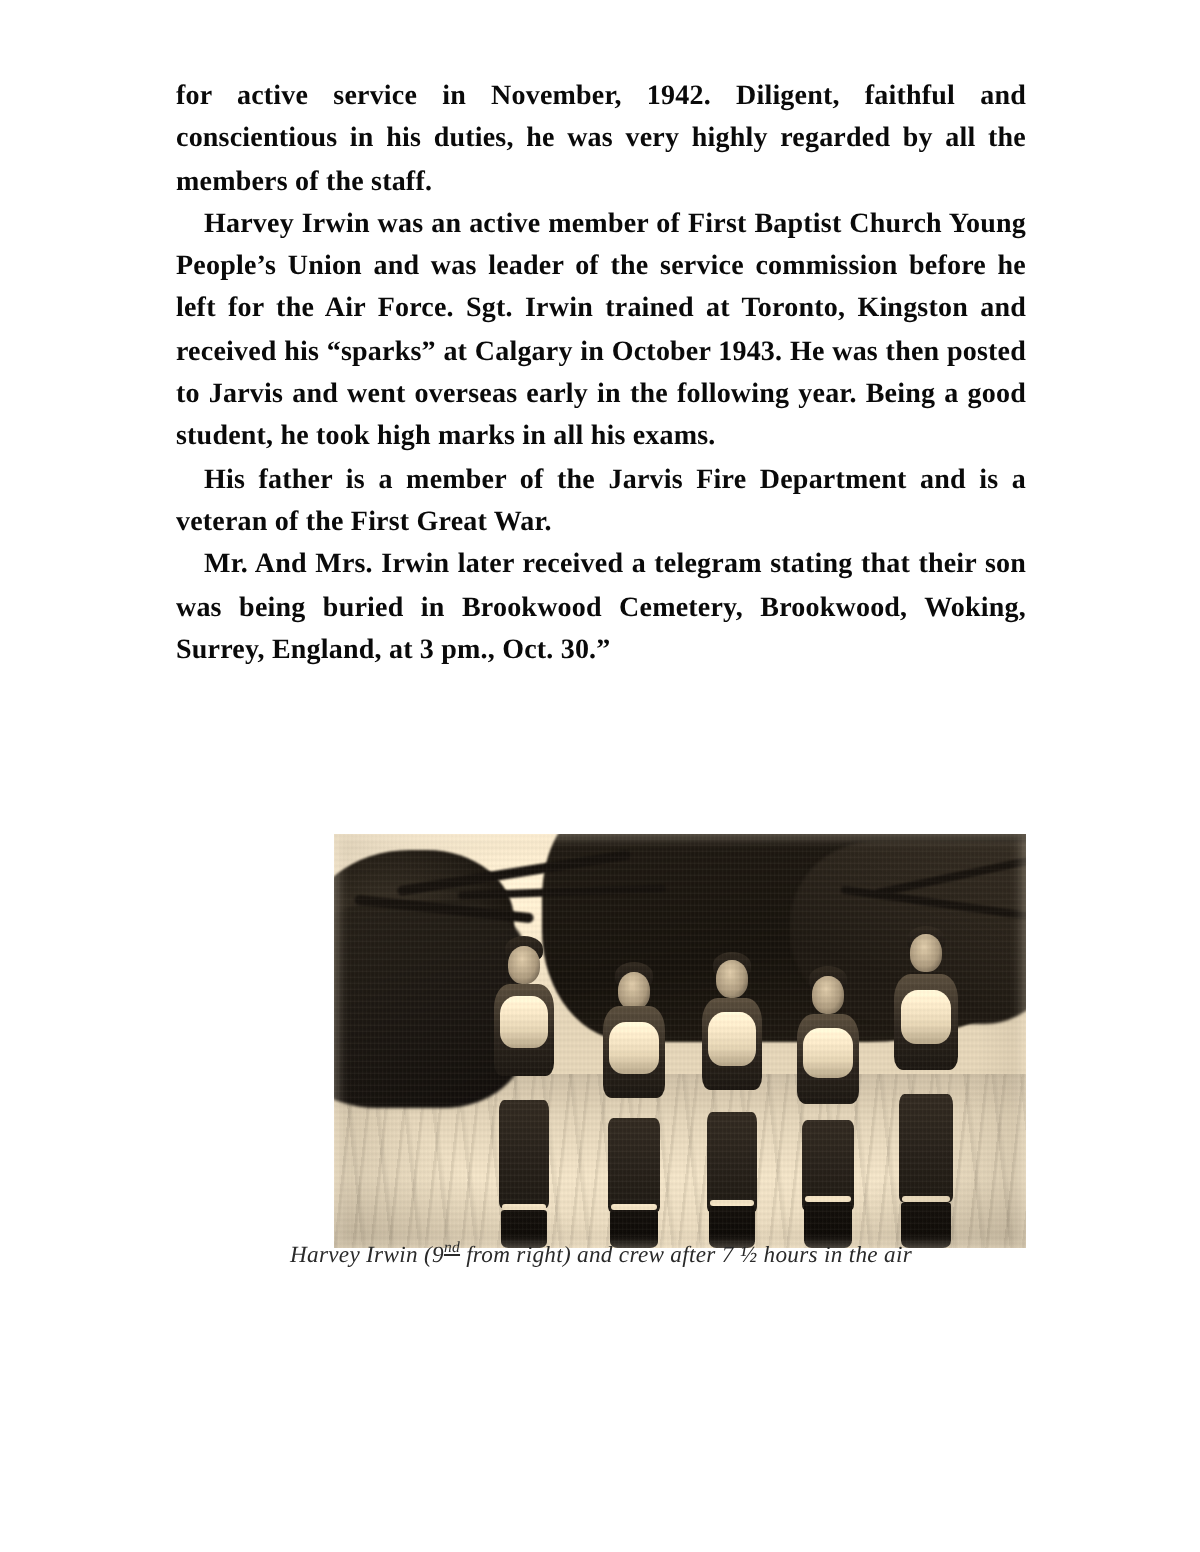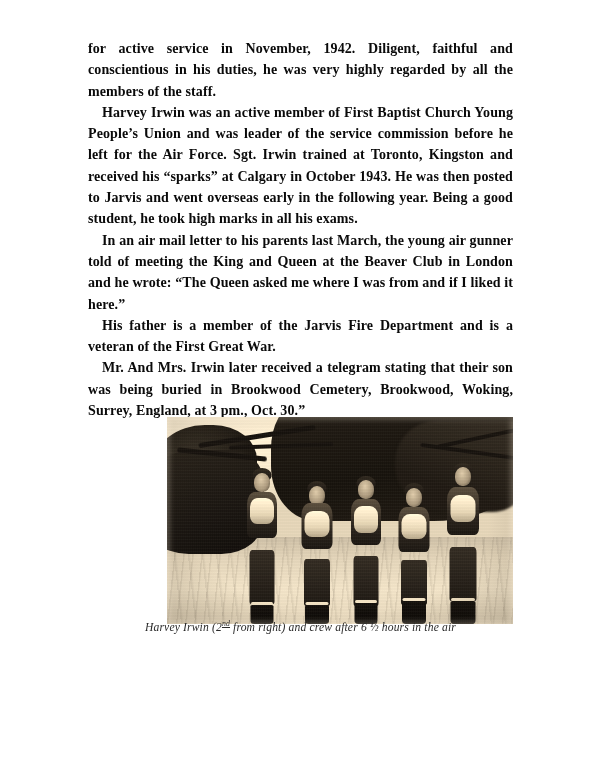--- a/index.html
+++ b/index.html
@@ -227,21 +227,20 @@
   }
 </style>
 </head>
 <body>
 
 <div id="page">
 
   <div id="text-block">
     <p class="para first">for active service in November, 1942. Diligent, faithful and conscientious in his duties, he was very highly regarded by all the members of the staff.</p>
     <p class="para">Harvey Irwin was an active member of First Baptist Church Young People’s Union and was leader of the service commission before he left for the Air Force. Sgt. Irwin trained at Toronto, Kingston and received his “sparks” at Calgary in October 1943. He was then posted to Jarvis and went overseas early in the following year. Being a good student, he took high marks in all his exams.</p>
-    <p class="para">In an air mail letter to his parents last March, the young air gunner told of meeting the King and Queen at the Beaver Club in London and he wrote: “The Queen asked me where I was from and if I liked it here.”</p>
     <p class="para">His father is a member of the Jarvis Fire Department and is a veteran of the First Great War.</p>
     <p class="para">Mr. And Mrs. Irwin later received a telegram stating that their son was being buried in Brookwood Cemetery, Brookwood, Woking, Surrey, England, at 3 pm., Oct. 30.”</p>
   </div>
 
   <figure id="photo-figure">
     <div id="photo">
       <div class="sky"></div>
       <div class="ground"></div>
 
       <div class="fuselage"></div>
@@ -304,15 +303,15 @@
         <div class="boot-cuff" style="top:84%;width:24px;"></div>
         <div class="boots" style="top:86%;width:25px;height:14%;"></div>
       </div>
 
       <div class="grain"></div>
       <div class="vignette"></div>
       <div class="edge-fade"></div>
     </div>
   </figure>
 
-  <div id="caption"><span>Harvey Irwin (2</span><sup>nd</sup><span> from right) and crew after 6 ½ hours in the air</span></div>
+  <div id="caption"><span>Harvey Irwin (9</span><sup>nd</sup><span> from right) and crew after 7 ½ hours in the air</span></div>
 
 </div>
 
 </body></html>

